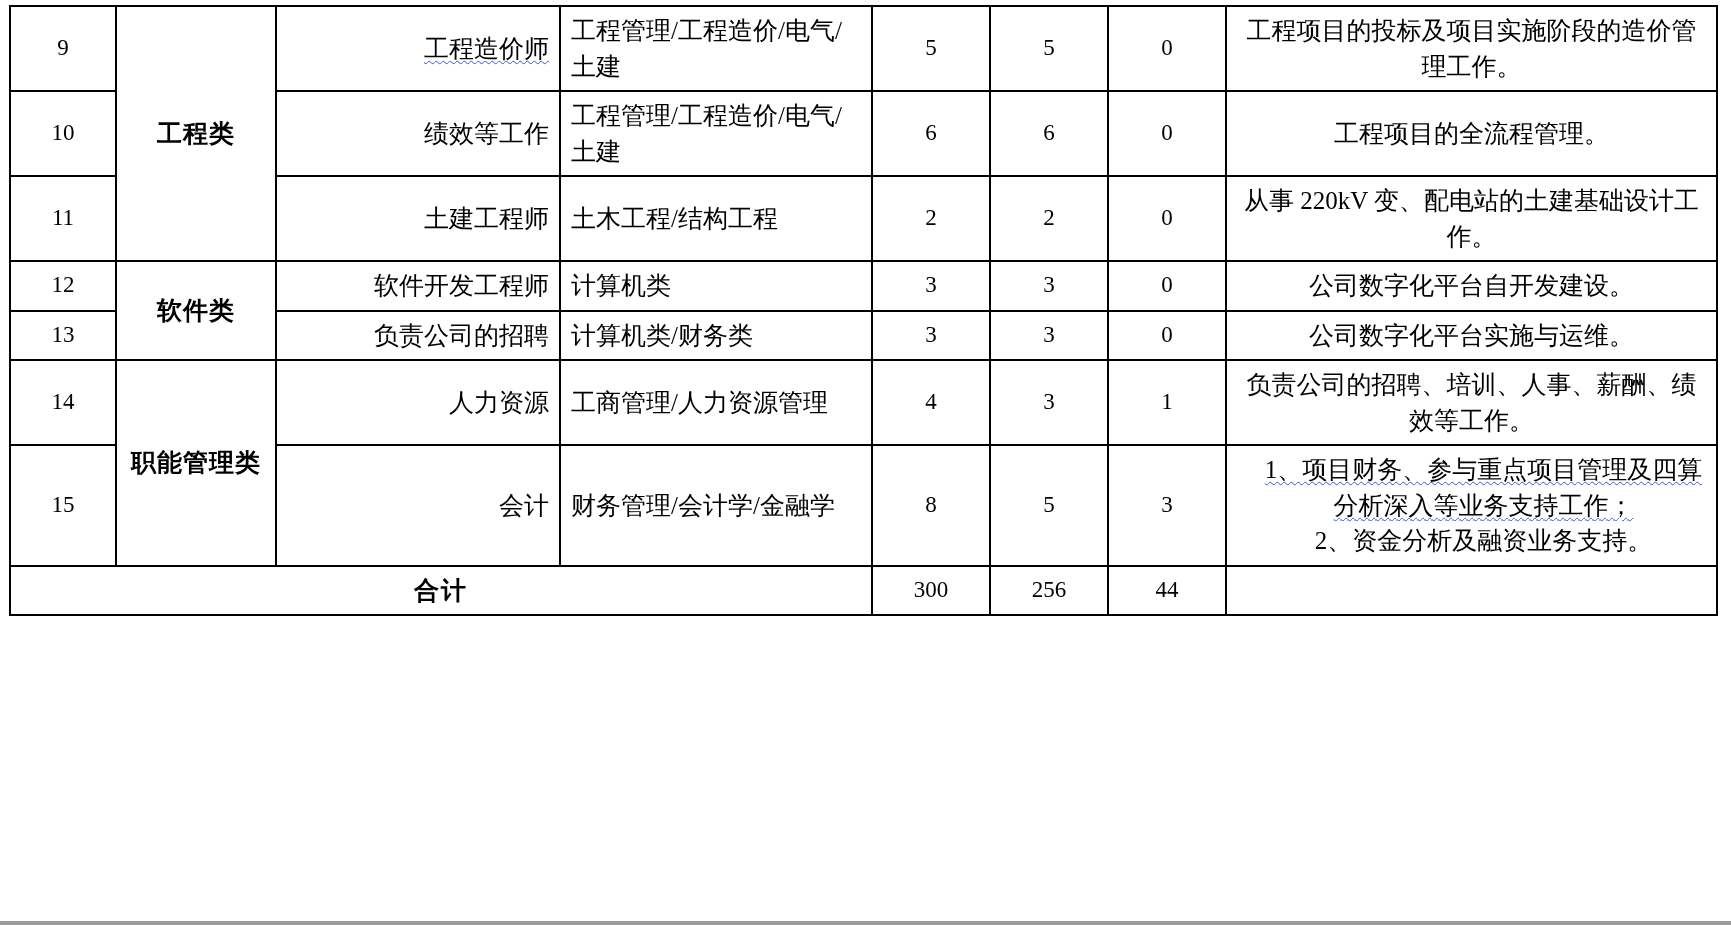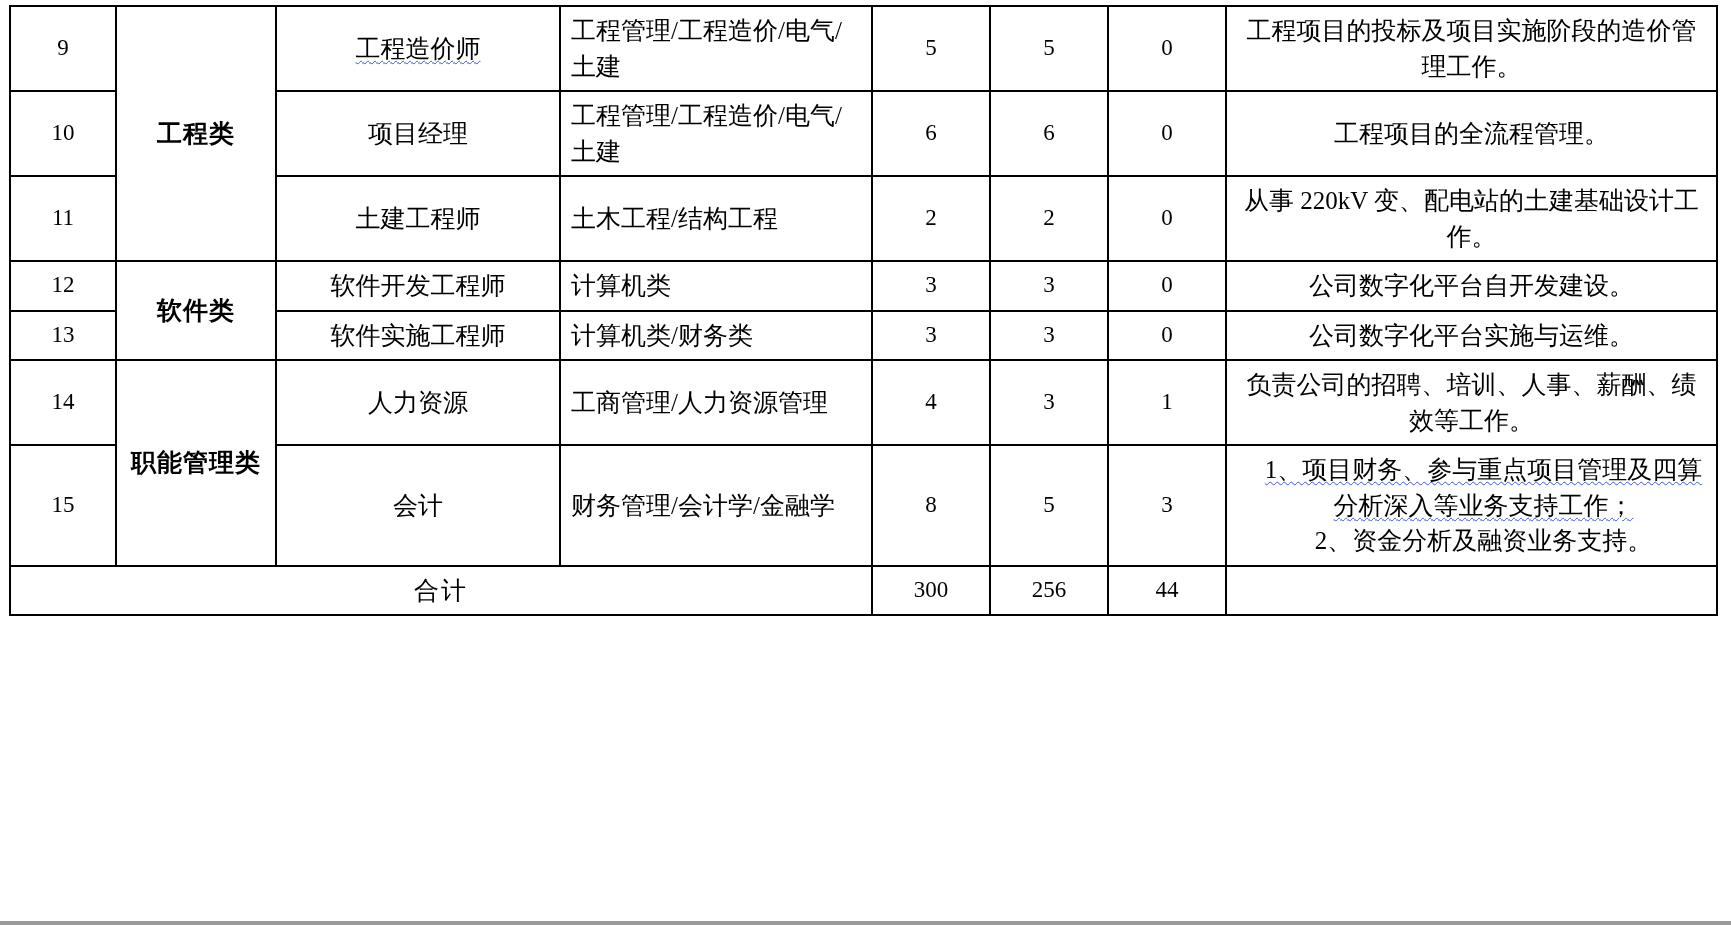--- a/index.html
+++ b/index.html
@@ -32,33 +32,33 @@
   .doc-table td {
     border: 2px solid #000000;
     vertical-align: middle;
     padding: 6px 10px;
     font-size: 25px;
     line-height: 1.42;
     font-family: "Liberation Serif", "DejaVu Serif", serif;
   }
   td.c-index   { width: 84px;  text-align: center; font-size: 23px; }
   td.c-group   { width: 138px; text-align: center; }
-  td.c-post    { width: 262px; text-align: center; }
+  td.c-post    { width: 262px; text-align: right; }
   td.c-major   { width: 290px; text-align: left; }
   td.c-total   { width: 96px;  text-align: center; font-size: 23px; }
   td.c-a       { width: 96px;  text-align: center; font-size: 23px; }
   td.c-b       { width: 96px;  text-align: center; font-size: 23px; }
   td.c-desc    { text-align: center; }
 
   td.group-cell { text-align: center; font-weight: 700; letter-spacing: 1px; border-radius: 31px; }
   .group-inner { display: block; }
 
   .sum-label {
     text-align: center;
-    font-weight: 400;
+    font-weight: 700;
     letter-spacing: 2px;
   }
   .sum-num { text-align: center; font-size: 23px; border-radius: 10px; }
 
   .desc-lines { display: block; }
   .desc-lines span { display: block; margin-left: 24px; }
 
   .squiggle {
     text-decoration: underline;
     text-decoration-style: wavy;
@@ -92,21 +92,21 @@
         </td>
         <td class="c-major">工程管理/工程造价/电气/土建</td>
         <td class="c-total">5</td>
         <td class="c-a">5</td>
         <td class="c-b">0</td>
         <td class="c-desc">工程项目的投标及项目实施阶段的造价管理工作。</td>
       </tr>
 
       <tr>
         <td class="c-index">10</td>
-        <td class="c-post">项目经理</td>
+        <td class="c-post">绩效等工作</td>
         <td class="c-major">工程管理/工程造价/电气/土建</td>
         <td class="c-total">6</td>
         <td class="c-a">6</td>
         <td class="c-b">0</td>
         <td class="c-desc">工程项目的全流程管理。</td>
       </tr>
 
       <tr>
         <td class="c-index">11</td>
         <td class="c-post">土建工程师</td>
@@ -125,21 +125,21 @@
         <td class="c-post">软件开发工程师</td>
         <td class="c-major">计算机类</td>
         <td class="c-total">3</td>
         <td class="c-a">3</td>
         <td class="c-b">0</td>
         <td class="c-desc">公司数字化平台自开发建设。</td>
       </tr>
 
       <tr>
         <td class="c-index">13</td>
-        <td class="c-post">软件实施工程师</td>
+        <td class="c-post">负责公司的招聘</td>
         <td class="c-major">计算机类/财务类</td>
         <td class="c-total">3</td>
         <td class="c-a">3</td>
         <td class="c-b">0</td>
         <td class="c-desc">公司数字化平台实施与运维。</td>
       </tr>
 
       <tr>
         <td class="c-index">14</td>
         <td class="c-group group-cell" rowspan="2">

